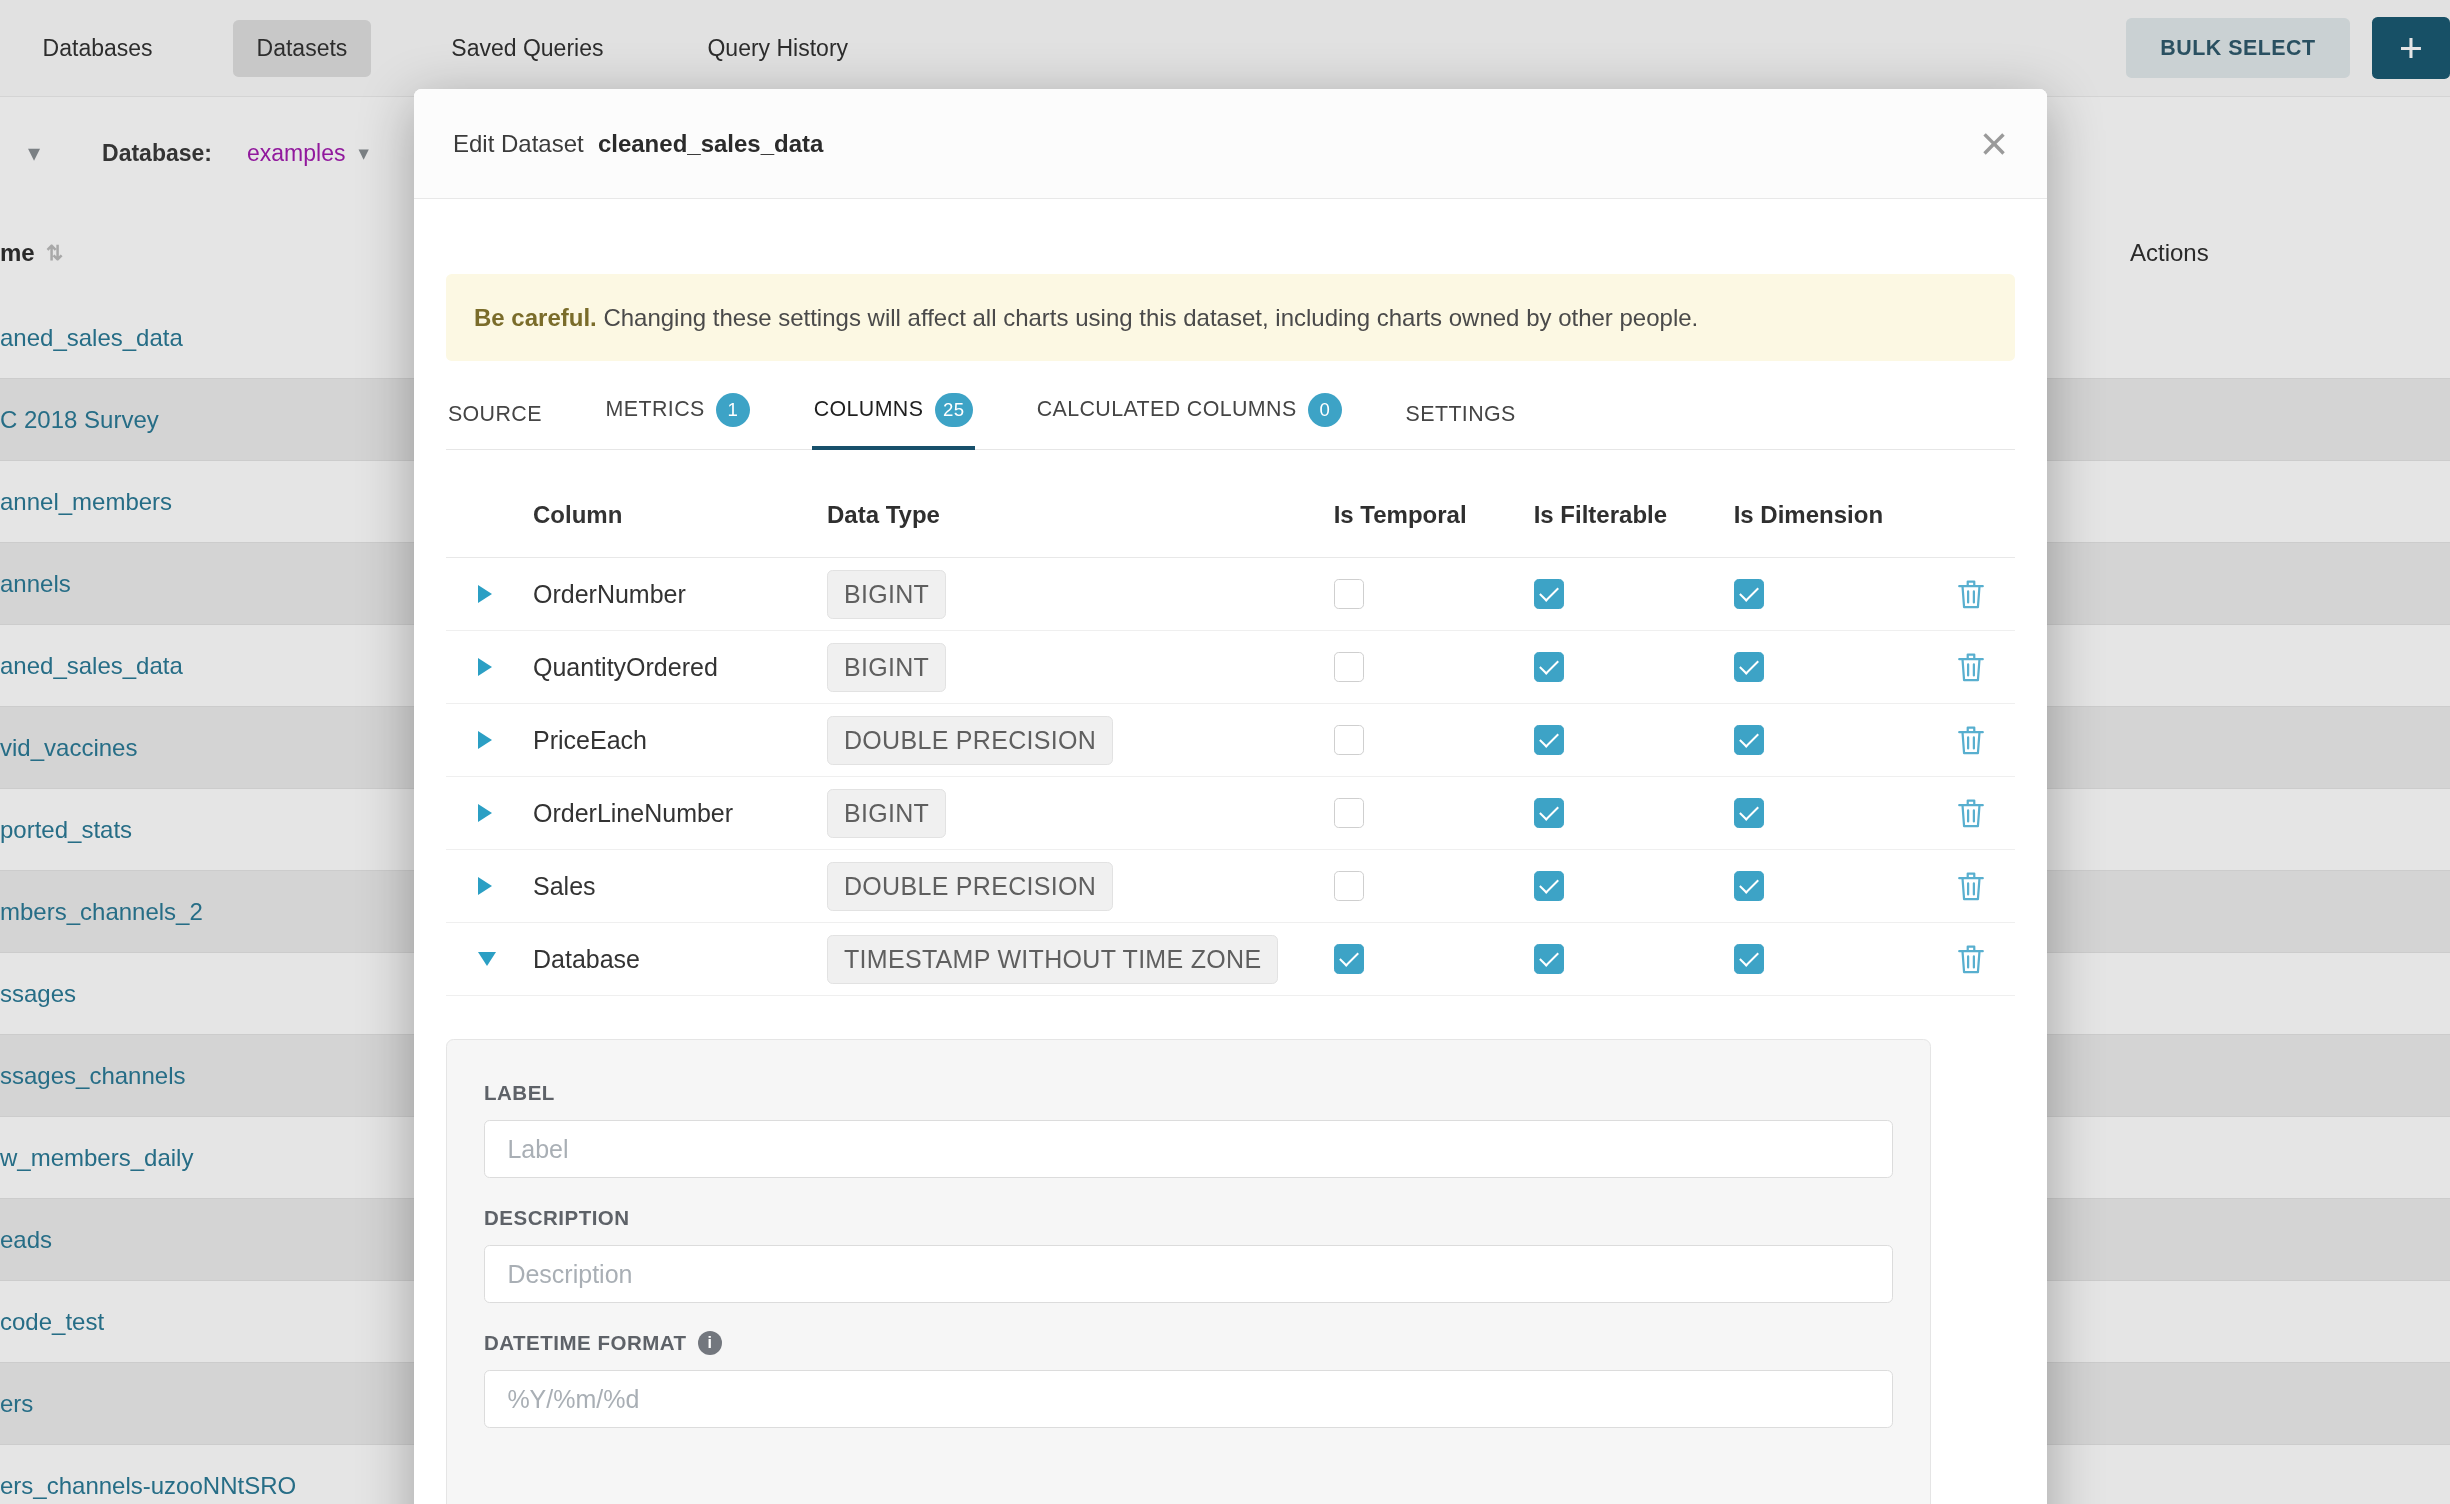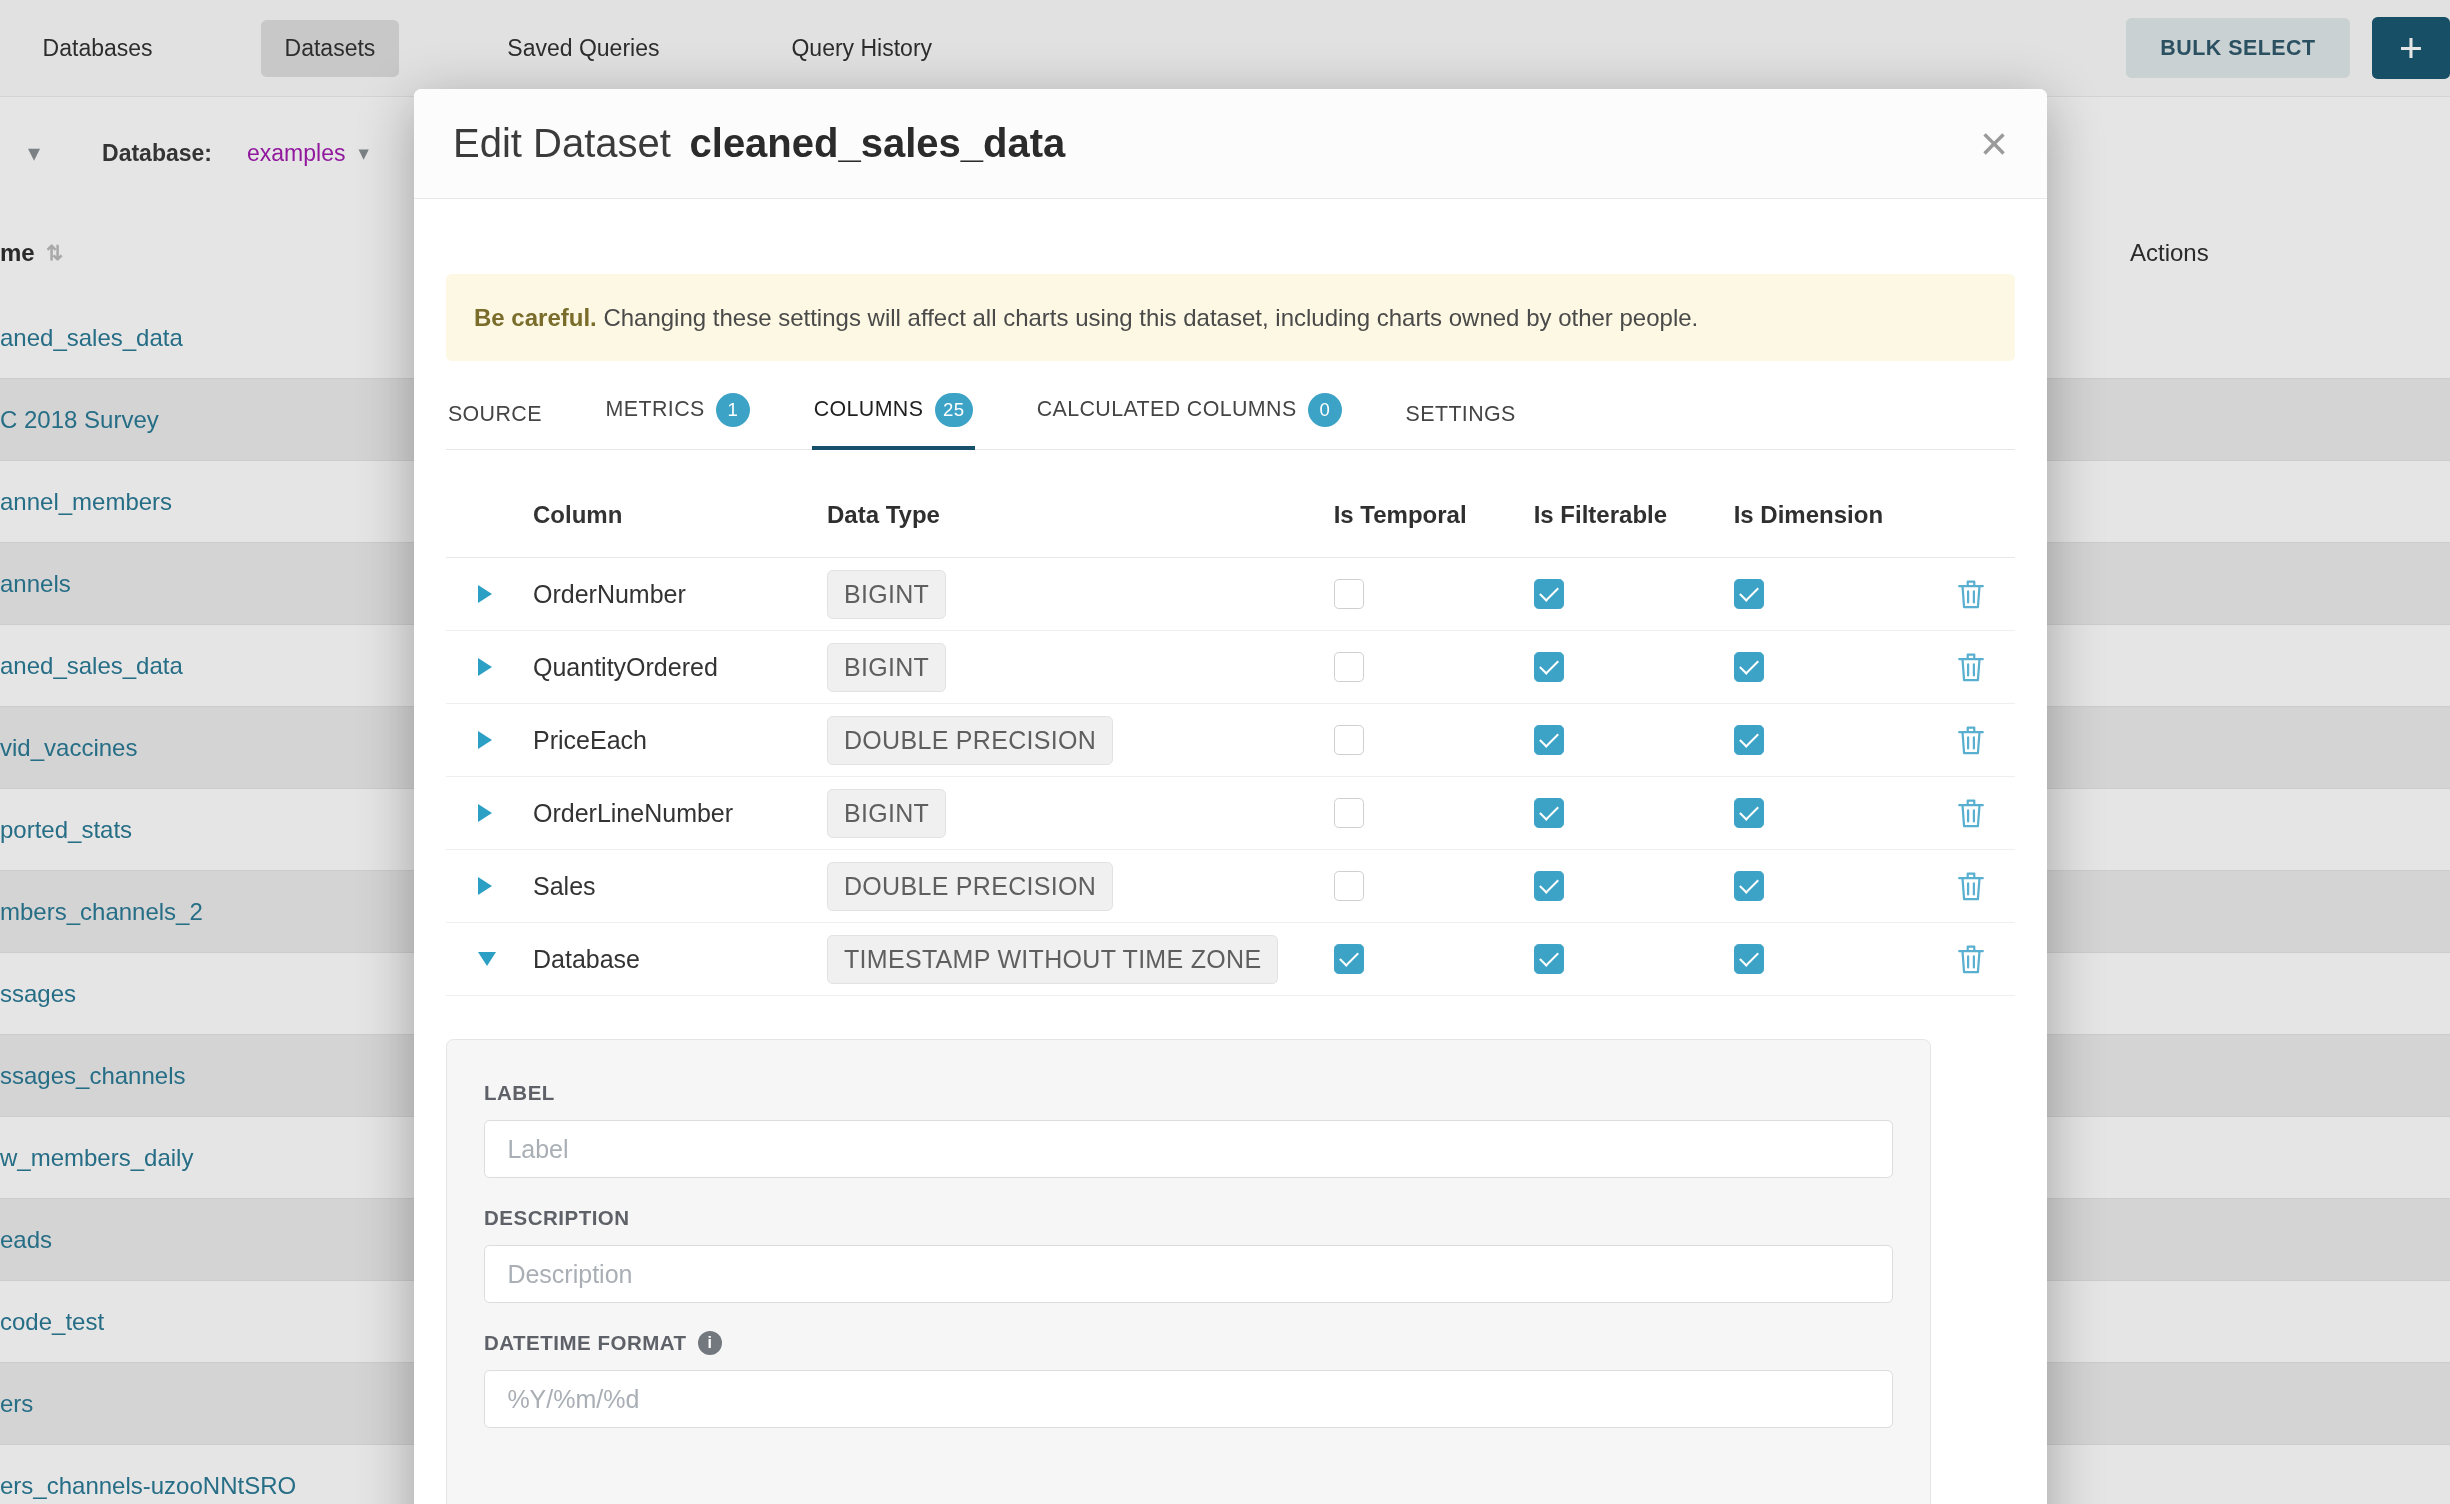--- a/index.html
+++ b/index.html
@@ -4,21 +4,21 @@
 <style>
   * { margin:0; padding:0; box-sizing:border-box; }
   html,body { width:2450px; height:1505px; overflow:hidden; }
   body { font-family:"Liberation Sans", sans-serif; background:#ffffff; position:relative; color:#333; }
 
   
   .page { position:absolute; inset:0; background:#fff; }
 
   .top-nav { height:97px; background:#fbfbfb; border-bottom:0.9px solid #ececec;
              display:flex; align-items:center; padding:0 0 0 18.6px; }
-  .nav-tabs { display:flex; align-items:center; gap:84px; }
+  .nav-tabs { display:flex; align-items:center; gap:56px; }
   .nav-tab { font-size:23px; color:#333; padding:15px 24px; border-radius:5.6px; cursor:pointer; white-space:nowrap; }
   .nav-tab.active { background:#dfdfdf; }
   .nav-right { margin-left:auto; display:flex; align-items:center; }
   .bulk-select { height:60px; padding:0 34px; border:none; border-radius:5.6px; background:#e1e9eb;
                  color:#2f5a6c; font-family:inherit; font-size:21.4px; font-weight:700; letter-spacing:0.5px; cursor:pointer; }
   .add-btn { height:62px; width:78px; margin-left:22.4px; border:none; border-radius:5.6px;
              background:var(--dark-button,#1a5a72); color:#fff; font-size:41px; line-height:56px; cursor:pointer; font-family:inherit; }
 
   .filter-bar { height:112px; display:flex; align-items:center; padding-left:28px; font-size:23px; }
   .caret-glyph { color:#8a8f94; font-size:24px; margin-right:62px; cursor:pointer; }
@@ -37,21 +37,21 @@
   .bg-row-link { font-size:24px; color:var(--link,#2b7a96); cursor:pointer; white-space:nowrap; }
 
   
   .scrim { position:absolute; inset:0; background:rgba(0,0,0,0.10); }
 
   
   .modal { position:absolute; left:414px; top:89px; width:1633px; height:1585px; background:#fff;
            border-radius:7.5px; box-shadow:0 13px 56px rgba(0,0,0,0.30); overflow:hidden; }
   .modal-header { height:110px; background:#fcfcfc; border-bottom:0.9px solid #e8e8e8;
                   display:flex; align-items:center; padding:0 39px; }
-  .modal-title { font-size:40px; color:#3b3b3b; }
+  .modal-title { font-size:24px; color:#3b3b3b; }
   .modal-title b { color:#2b2b2b; margin-left:7.5px; }
   .close-x { margin-left:auto; font-size:48px; color:#9a9a9a; cursor:pointer; line-height:1; }
 
   .modal-body { padding:43px 32px 0 32px; }
 
   .warning { background:var(--warning-bg,#fcf8e3); border-radius:5.6px; padding:26px 28px;
              font-size:24px; line-height:35px; color:#4a4a4a;margin-top:32px; }
   .warning b { color:var(--warning-text,#7a6c2a); }
 
   .m-tabs { display:flex; align-items:flex-end; gap:60px; margin-top:20.5px; border-bottom:0.9px solid #e6e6e6; }

